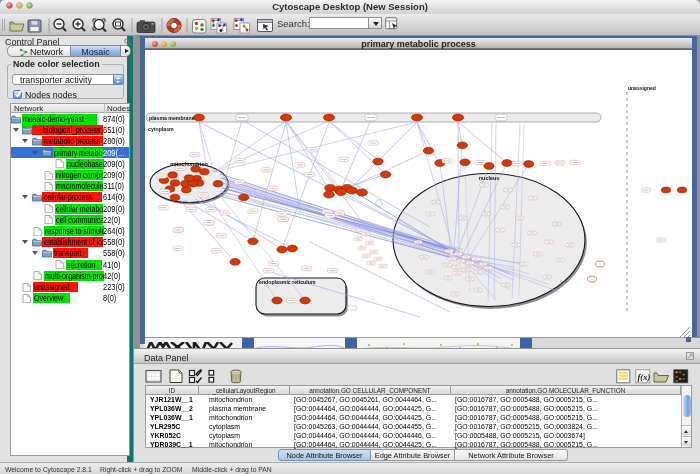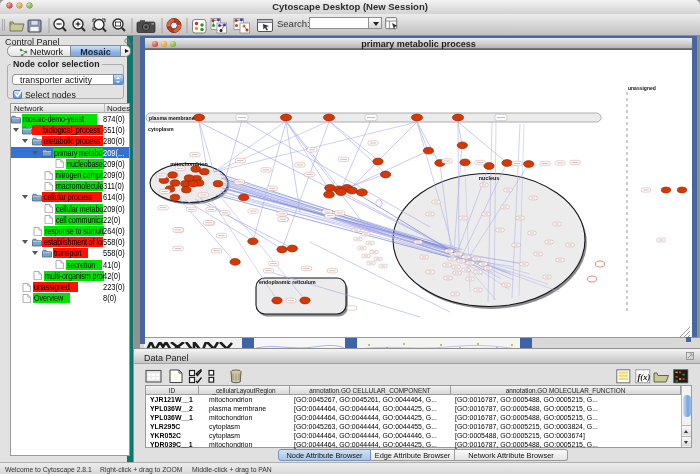--- a/index.html
+++ b/index.html
@@ -149,38 +149,38 @@
  <div class="abs" style="left:7px;top:9px;width:124px;height:11.5px;border:1px solid #8a8a8a;border-radius:5.5px;background:linear-gradient(#fefefe,#e2e2e2);overflow:hidden">
    <div class="abs" style="left:62px;top:0;width:51px;height:11.5px;background:linear-gradient(#cce0f6,#88b4e8 55%,#6ea4e0);border-left:1px solid #8a8a8a;border-right:1px solid #8a8a8a"></div>
    <svg class="abs" style="left:11px;top:1.5px" width="9" height="9" viewBox="0 0 9 9">
         <circle cx="2" cy="2" r="1.3" fill="#3aa33a"></circle>
         <circle cx="7" cy="4" r="1.3" fill="#3aa33a"></circle>
         <circle cx="3" cy="7.5" r="1.3" fill="#3aa33a"></circle>
         <line x1="2" y1="2" x2="7" y2="4" stroke="#666" stroke-width="0.7"></line>
         <line x1="7" y1="4" x2="3" y2="7.5" stroke="#666" stroke-width="0.7"></line>
       </svg>
    <div class="abs" style="left:22px;top:0.5px;font-size:9px;line-height:10.5px;color:#111">Network</div>
-   <div class="abs" style="left:62px;top:0.5px;width:51px;text-align:center;font-size:9px;line-height:10.5px;font-weight:bold;color:#16233d">Mosaic</div>
+   <div class="abs" style="left:62px;top:0.5px;width:51px;text-align:center;font-size:9px;line-height:10.5px;font-weight:normal;color:#16233d">Mosaic</div>
    <div class="abs" style="left:117px;top:3px;width:0;height:0;border-top:2.8px solid transparent;border-bottom:2.8px solid transparent;border-left:4.5px solid #111"></div>
  </div>
 
  <div class="abs" style="left:7px;top:28px;width:117px;height:35px;border:1px solid #adadad;border-radius:3px"></div>
  <div class="abs" style="left:11px;top:23px;background:#e2e2e2;padding:0 2px;font-size:8.8px;font-weight:bold;color:#222">Node color selection</div>
 
  <div class="abs" style="left:12px;top:38px;width:112px;height:11px;background:#fff;border:1px solid #969696;border-radius:3px"></div>
  <div class="abs" style="left:20px;top:39px;font-size:8.8px;color:#111">transporter activity</div>
  <div class="abs" style="left:113px;top:38px;width:11px;height:11px;border-radius:0 3px 3px 0;background:linear-gradient(#d5e6fa,#76a8e2 60%,#5b92d4);border:1px solid #6b87ad"></div>
  <div class="abs" style="left:116.2px;top:40.5px;width:0;height:0;border-left:2.3px solid transparent;border-right:2.3px solid transparent;border-bottom:2.8px solid #fff"></div>
  <div class="abs" style="left:116.2px;top:44.7px;width:0;height:0;border-left:2.3px solid transparent;border-right:2.3px solid transparent;border-top:2.8px solid #fff"></div>
 
  <div class="abs" style="left:13px;top:54px;width:8.5px;height:8.5px;border-radius:2px;background:linear-gradient(#e8f1fc,#7fb0e8 60%,#5e96d8);border:1px solid #4a79b0"></div>
  <svg class="abs" style="left:13.5px;top:52.5px" width="9" height="9" viewBox="0 0 9 9">
       <path d="M1.5 5 L3.5 7.5 L7.5 1.5" fill="none" stroke="#fff" stroke-width="1.6"></path>
     </svg>
- <div class="abs" style="left:25px;top:53.5px;font-size:8.8px;color:#111">Select nodes</div>
+ <div class="abs" style="left:25px;top:53.5px;font-size:8.8px;color:#111">Nodes nodes</div>
 
  <div class="abs" style="left:10px;top:67px;width:120px;height:353px;background:#fff;border:1px solid #9a9a9a">
    <div class="abs" style="left:0;top:0;width:118px;height:9px;background:linear-gradient(#f6f6f6,#dcdcdc);border-bottom:1px solid #aaa">
      <div class="abs" style="left:3px;top:0;font-size:8px;line-height:9px;color:#222">Network</div>
      <div class="abs" style="left:93px;top:0;font-size:8px;line-height:9px;color:#222;border-left:1px solid #bbb;padding-left:2px;height:9px">Nodes</div>
    </div>
    <div style="position:absolute;left:0;top:9.5px;width:118px;height:11.2px">
         <svg style="position:absolute;left:0px;top:1px" width="10" height="9" viewBox="0 0 10 9">
           <use href="#tfolder"></use>
         </svg>

